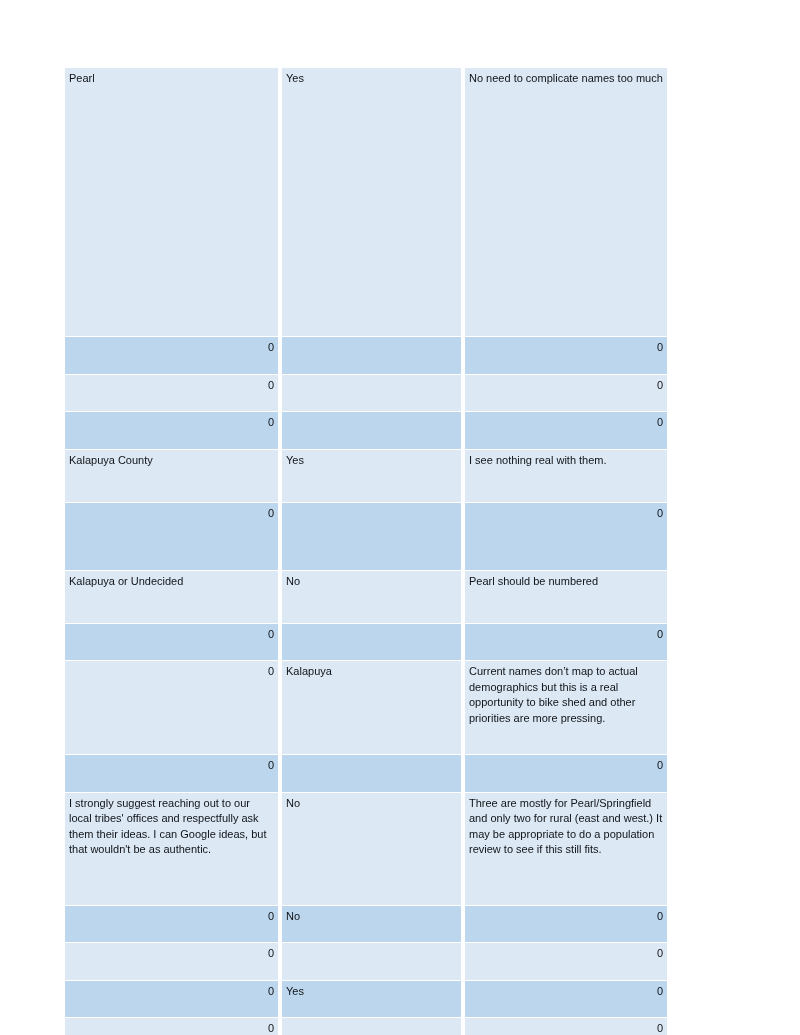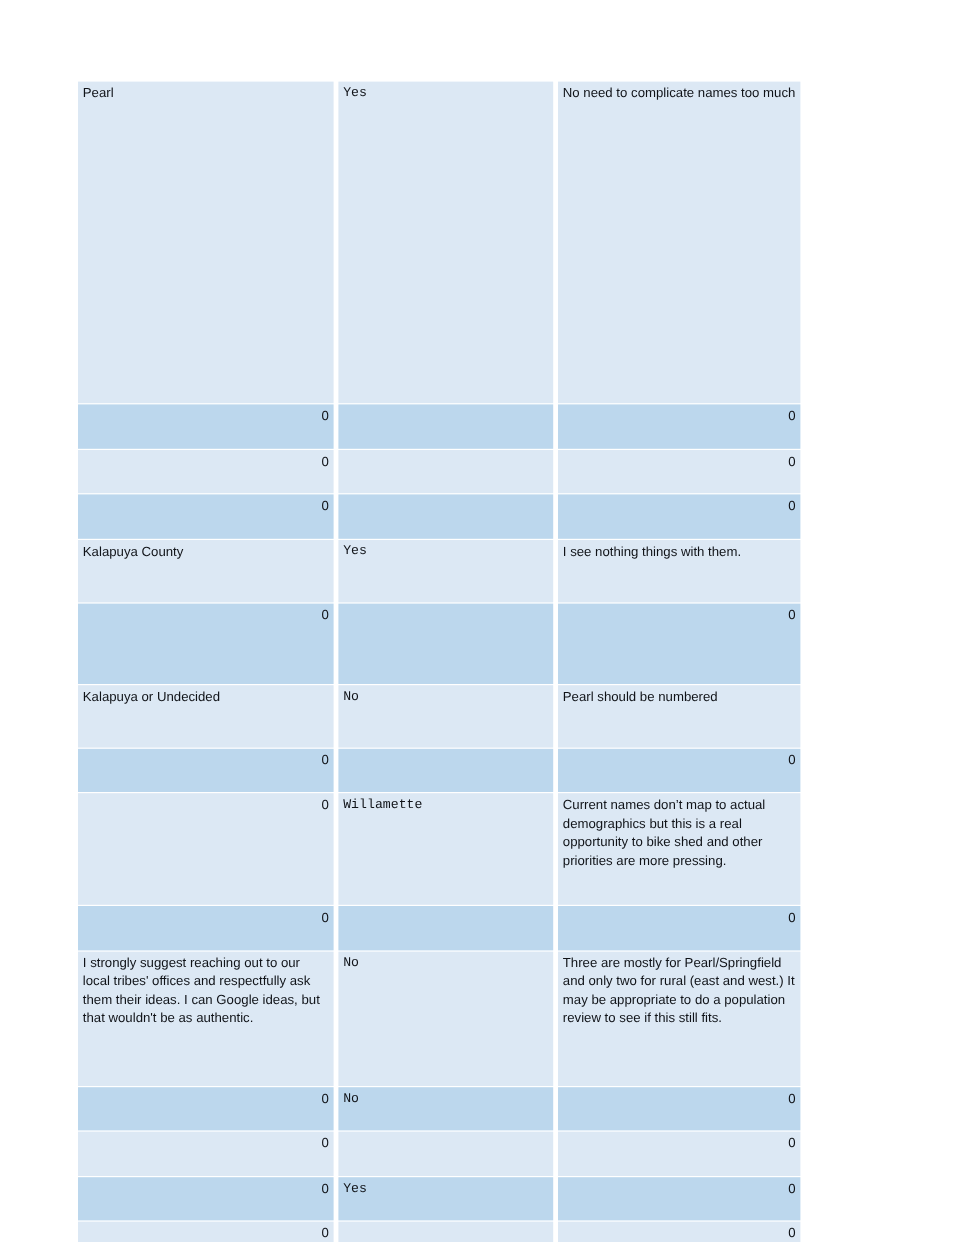--- a/index.html
+++ b/index.html
@@ -35,21 +35,21 @@
     color: #101318;
     padding: 3px 4px 18px 4px;
     background: #dce8f4;
     word-wrap: break-word;
     overflow-wrap: break-word;
   }
   tr.alt td {
     background: #bcd7ed;
   }
   td.c1 { width: 205px; }
-  td.c2 { width: 171px; font-family: Liberation Mono, monospace; }
+  td.c2 { width: 171px; }
   td.c3 { width: 194px; }
   td.num {
     text-align: right;
     padding-right: 5px;
   }
   td.txt {
     text-align: left;
   }
 </style>
 </head>
@@ -74,40 +74,40 @@
           <td class="c3 num">0</td>
         </tr>
         <tr class="alt" style="height: 13px;">
           <td class="c1 num">0</td>
           <td class="c2 txt"></td>
           <td class="c3 num">0</td>
         </tr>
         <tr style="height: 52px;">
           <td class="c1 txt">Kalapuya County</td>
           <td class="c2 txt">Yes</td>
-          <td class="c3 txt">I see nothing things with them.</td>
+          <td class="c3 txt">I see nothing real with them.</td>
         </tr>
         <tr class="alt" style="height: 67px;">
           <td class="c1 num">0</td>
           <td class="c2 txt"></td>
           <td class="c3 num">0</td>
         </tr>
         <tr style="height: 52px;">
           <td class="c1 txt">Kalapuya or Undecided</td>
           <td class="c2 txt">No</td>
           <td class="c3 txt">Pearl should be numbered</td>
         </tr>
         <tr class="alt" style="height: 13px;">
           <td class="c1 num">0</td>
           <td class="c2 txt"></td>
           <td class="c3 num">0</td>
         </tr>
         <tr style="height: 93px;">
           <td class="c1 num">0</td>
-          <td class="c2 txt">Willamette</td>
+          <td class="c2 txt">Kalapuya</td>
           <td class="c3 txt">Current names don’t map to actual demographics but this is a real opportunity to bike shed and other priorities are more pressing.</td>
         </tr>
         <tr class="alt" style="height: 13px;">
           <td class="c1 num">0</td>
           <td class="c2 txt"></td>
           <td class="c3 num">0</td>
         </tr>
         <tr style="height: 112px; margin-left: 35px;">
           <td class="c1 txt">I strongly suggest reaching out to our local tribes' offices and respectfully ask them their ideas. I can Google ideas, but that wouldn't be as authentic.</td>
           <td class="c2 txt">No</td>

